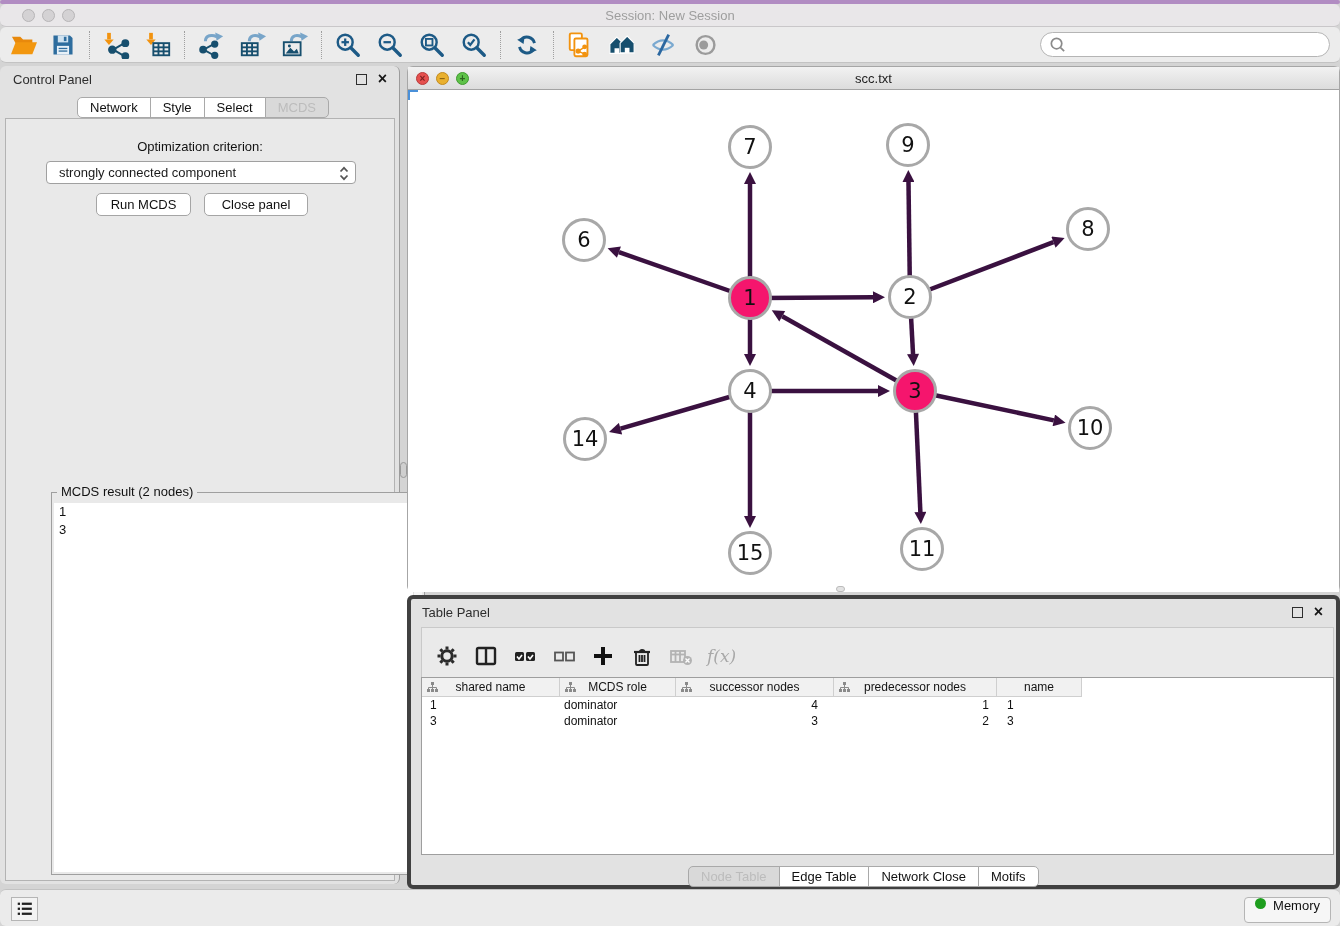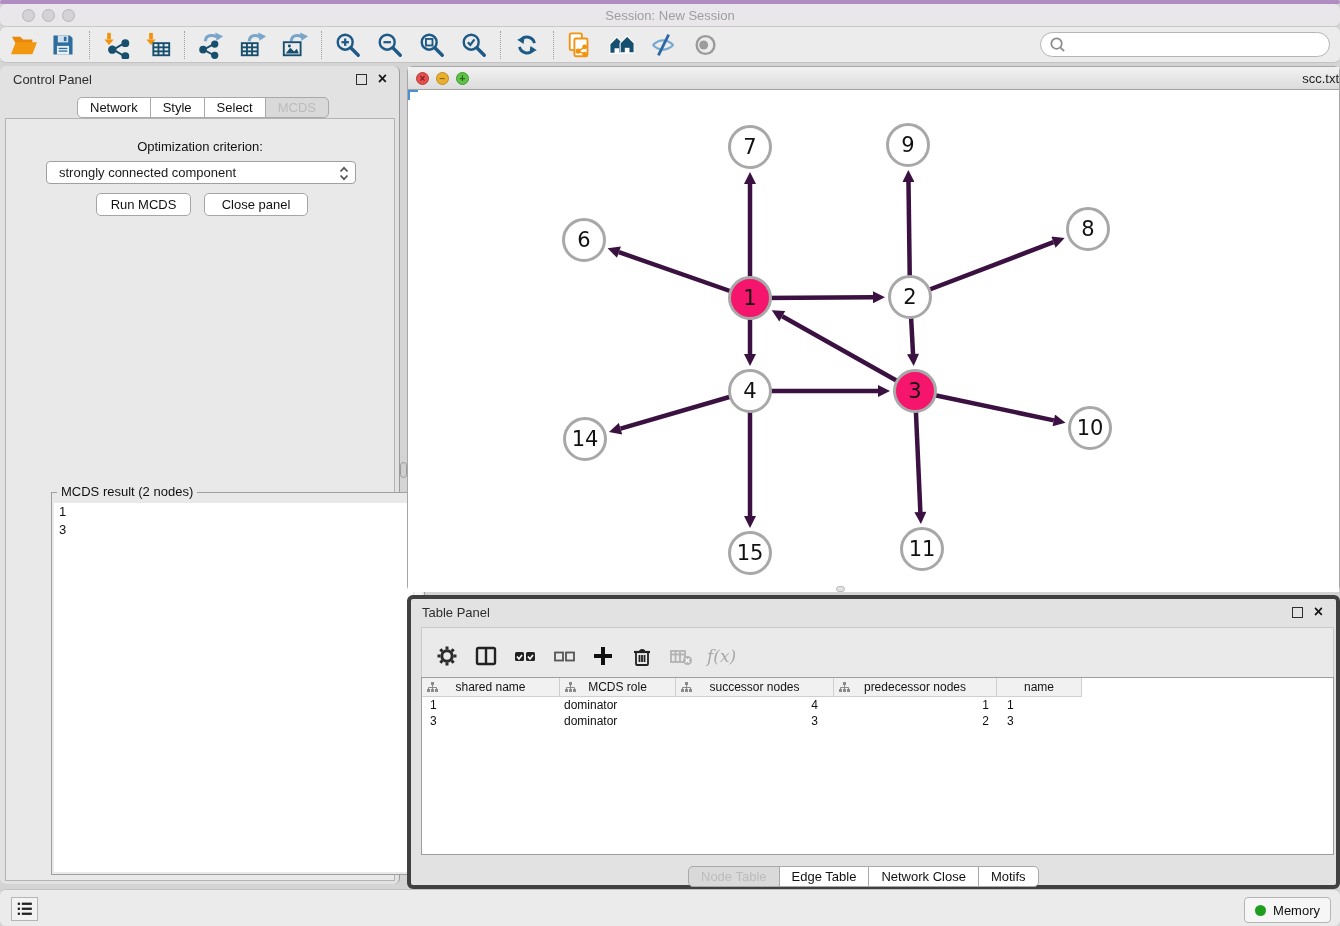--- a/index.html
+++ b/index.html
@@ -66,21 +66,21 @@
   .result-line { font-size:13px; padding:1px 0 1px 5px; line-height:16px; color:#111; }
 
   
   .vsplit-grip { left:400px; top:462px; width:7px; height:16px; background:#cfcfcf; border:1px solid #9a9a9a; }
 
   
   .net-window { left:407px; top:66px; width:933px; height:526px; background:#fff;
     border:1px solid #a6a6a6; }
   .nw-titlebar { position:absolute; left:0; top:0; width:100%; height:23px;
     background:linear-gradient(#f2f2f2,#dcdcdc); border-bottom:1px solid #a3a3a3; }
-  .nw-title { position:absolute; left:0; right:0; top:4px; text-align:right; font-size:13px; color:#1c1c1c; }
+  .nw-title { position:absolute; left:0; right:0; top:4px; text-align:center; font-size:13px; color:#1c1c1c; }
   .tl { position:absolute; top:5px; width:13px; height:13px; border-radius:50%;
     font-size:10px; font-weight:bold; text-align:center; line-height:12px; }
   .tl-close { left:8px;  background:#e5504e; border:1px solid #b83a3a; color:#7c1f20; }
   .tl-close::before { content:"×"; }
   .tl-min { left:28px; background:#e9b02e; border:1px solid #c28a1e; color:#8a6210; }
   .tl-min::before { content:"−"; }
   .tl-max { left:48px; background:#5ec248; border:1px solid #3f9a2f; color:#2c641f; }
   .tl-max::before { content:"+"; }
   .nw-canvas { position:absolute; left:0; top:23px; width:931px; height:502px; background:#fff; overflow:hidden; }
   .blue-corner-h { position:absolute; left:0; top:0; width:10px; height:2px; background:#4a90d9; }
@@ -108,21 +108,21 @@
   .tcell.c2 { text-align:right; padding-right:16px; }
   .tcell.c3 { text-align:right; padding-right:8px; }
   .tcell.c4 { padding-left:10px; }
   .tp-tabs { left:276px; top:267px; }
 
   
   .status-bar { left:0; top:889px; width:1340px; height:37px; background:#ebebeb; border-top:1px solid #c2c2c2; }
   .list-btn { position:absolute; left:11px; top:7px; width:27px; height:24px; background:#f3f3f3;
     border:1px solid #b5b5b5; display:flex; align-items:center; justify-content:center; }
   .memory-btn { position:absolute; right:9px; top:7px; height:26px; background:#f6f6f6;
-    border:1px solid #b5b5b5; border-radius:4px; display:flex; align-items:center; padding:0 10px; font-size:13px; color:#111; }
+    border:1px solid #b5b5b5; border-radius:4px; display:flex; padding:0 10px; font-size:13px; color:#111; }
   .mem-dot { width:11px; height:11px; border-radius:50%; background:#1e9e1e; margin-right:7px; }
 </style>
 </head>
 <body>
 
 <div class="abs top-strip"></div>
 <div class="abs titlebar">
   <span class="dot" style="left:22px"></span>
   <span class="dot" style="left:42px"></span>
   <span class="dot" style="left:62px"></span>

